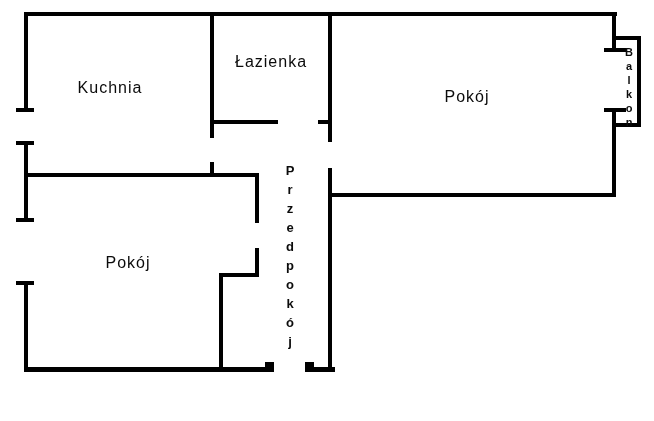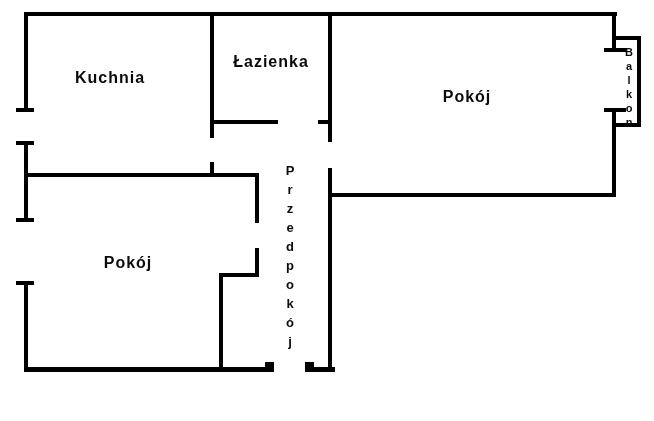--- a/index.html
+++ b/index.html
@@ -15,21 +15,21 @@
     background: var(--bg, #ffffff);
     overflow: hidden;
   }
   .wall {
     position: absolute;
     background: var(--wall, #000000);
   }
   .room-label {
     position: absolute;
     transform: translate(-50%, -50%);
-    font-weight: bold;
+    font-weight: normal;
     font-size: 16px;
     letter-spacing: 1px;
     color: var(--ink, #0b0b0b);
     white-space: nowrap;
   }
   .vlabel {
     position: absolute;
     transform: translateX(-50%);
     font-weight: bold;
     color: var(--ink, #0b0b0b);
@@ -77,21 +77,21 @@
   <div class="wall" style="left:24px; top:173px; width:235px; height:4px;"></div>
   <div class="wall" style="left:255px; top:173px; width:4px; height:50px;"></div>
   <div class="wall" style="left:255px; top:248px; width:4px; height:29px;"></div>
   <div class="wall" style="left:219px; top:273px; width:40px; height:4px;"></div>
   <div class="wall" style="left:219px; top:273px; width:4px; height:99px;"></div>
 
   <div class="wall" style="left:615px; top:36px; width:26px; height:4px;"></div>
   <div class="wall" style="left:637px; top:36px; width:4px; height:91px;"></div>
   <div class="wall" style="left:615px; top:123px; width:26px; height:4px;"></div>
 
-  <div class="room-label" style="left:110px; top:78px;">Kuchnia</div>
+  <div class="room-label" style="left:110px; top:88px;">Kuchnia</div>
   <div class="room-label" style="left:271px; top:62px;">Łazienka</div>
   <div class="room-label" style="left:467px; top:97px;">Pokój</div>
   <div class="room-label" style="left:128px; top:263px;">Pokój</div>
   <div class="vlabel hallway" style="left:290px; top:164px;">
       <div>P</div>
       <div>r</div>
       <div>z</div>
       <div>e</div>
       <div>d</div>
       <div>p</div>

